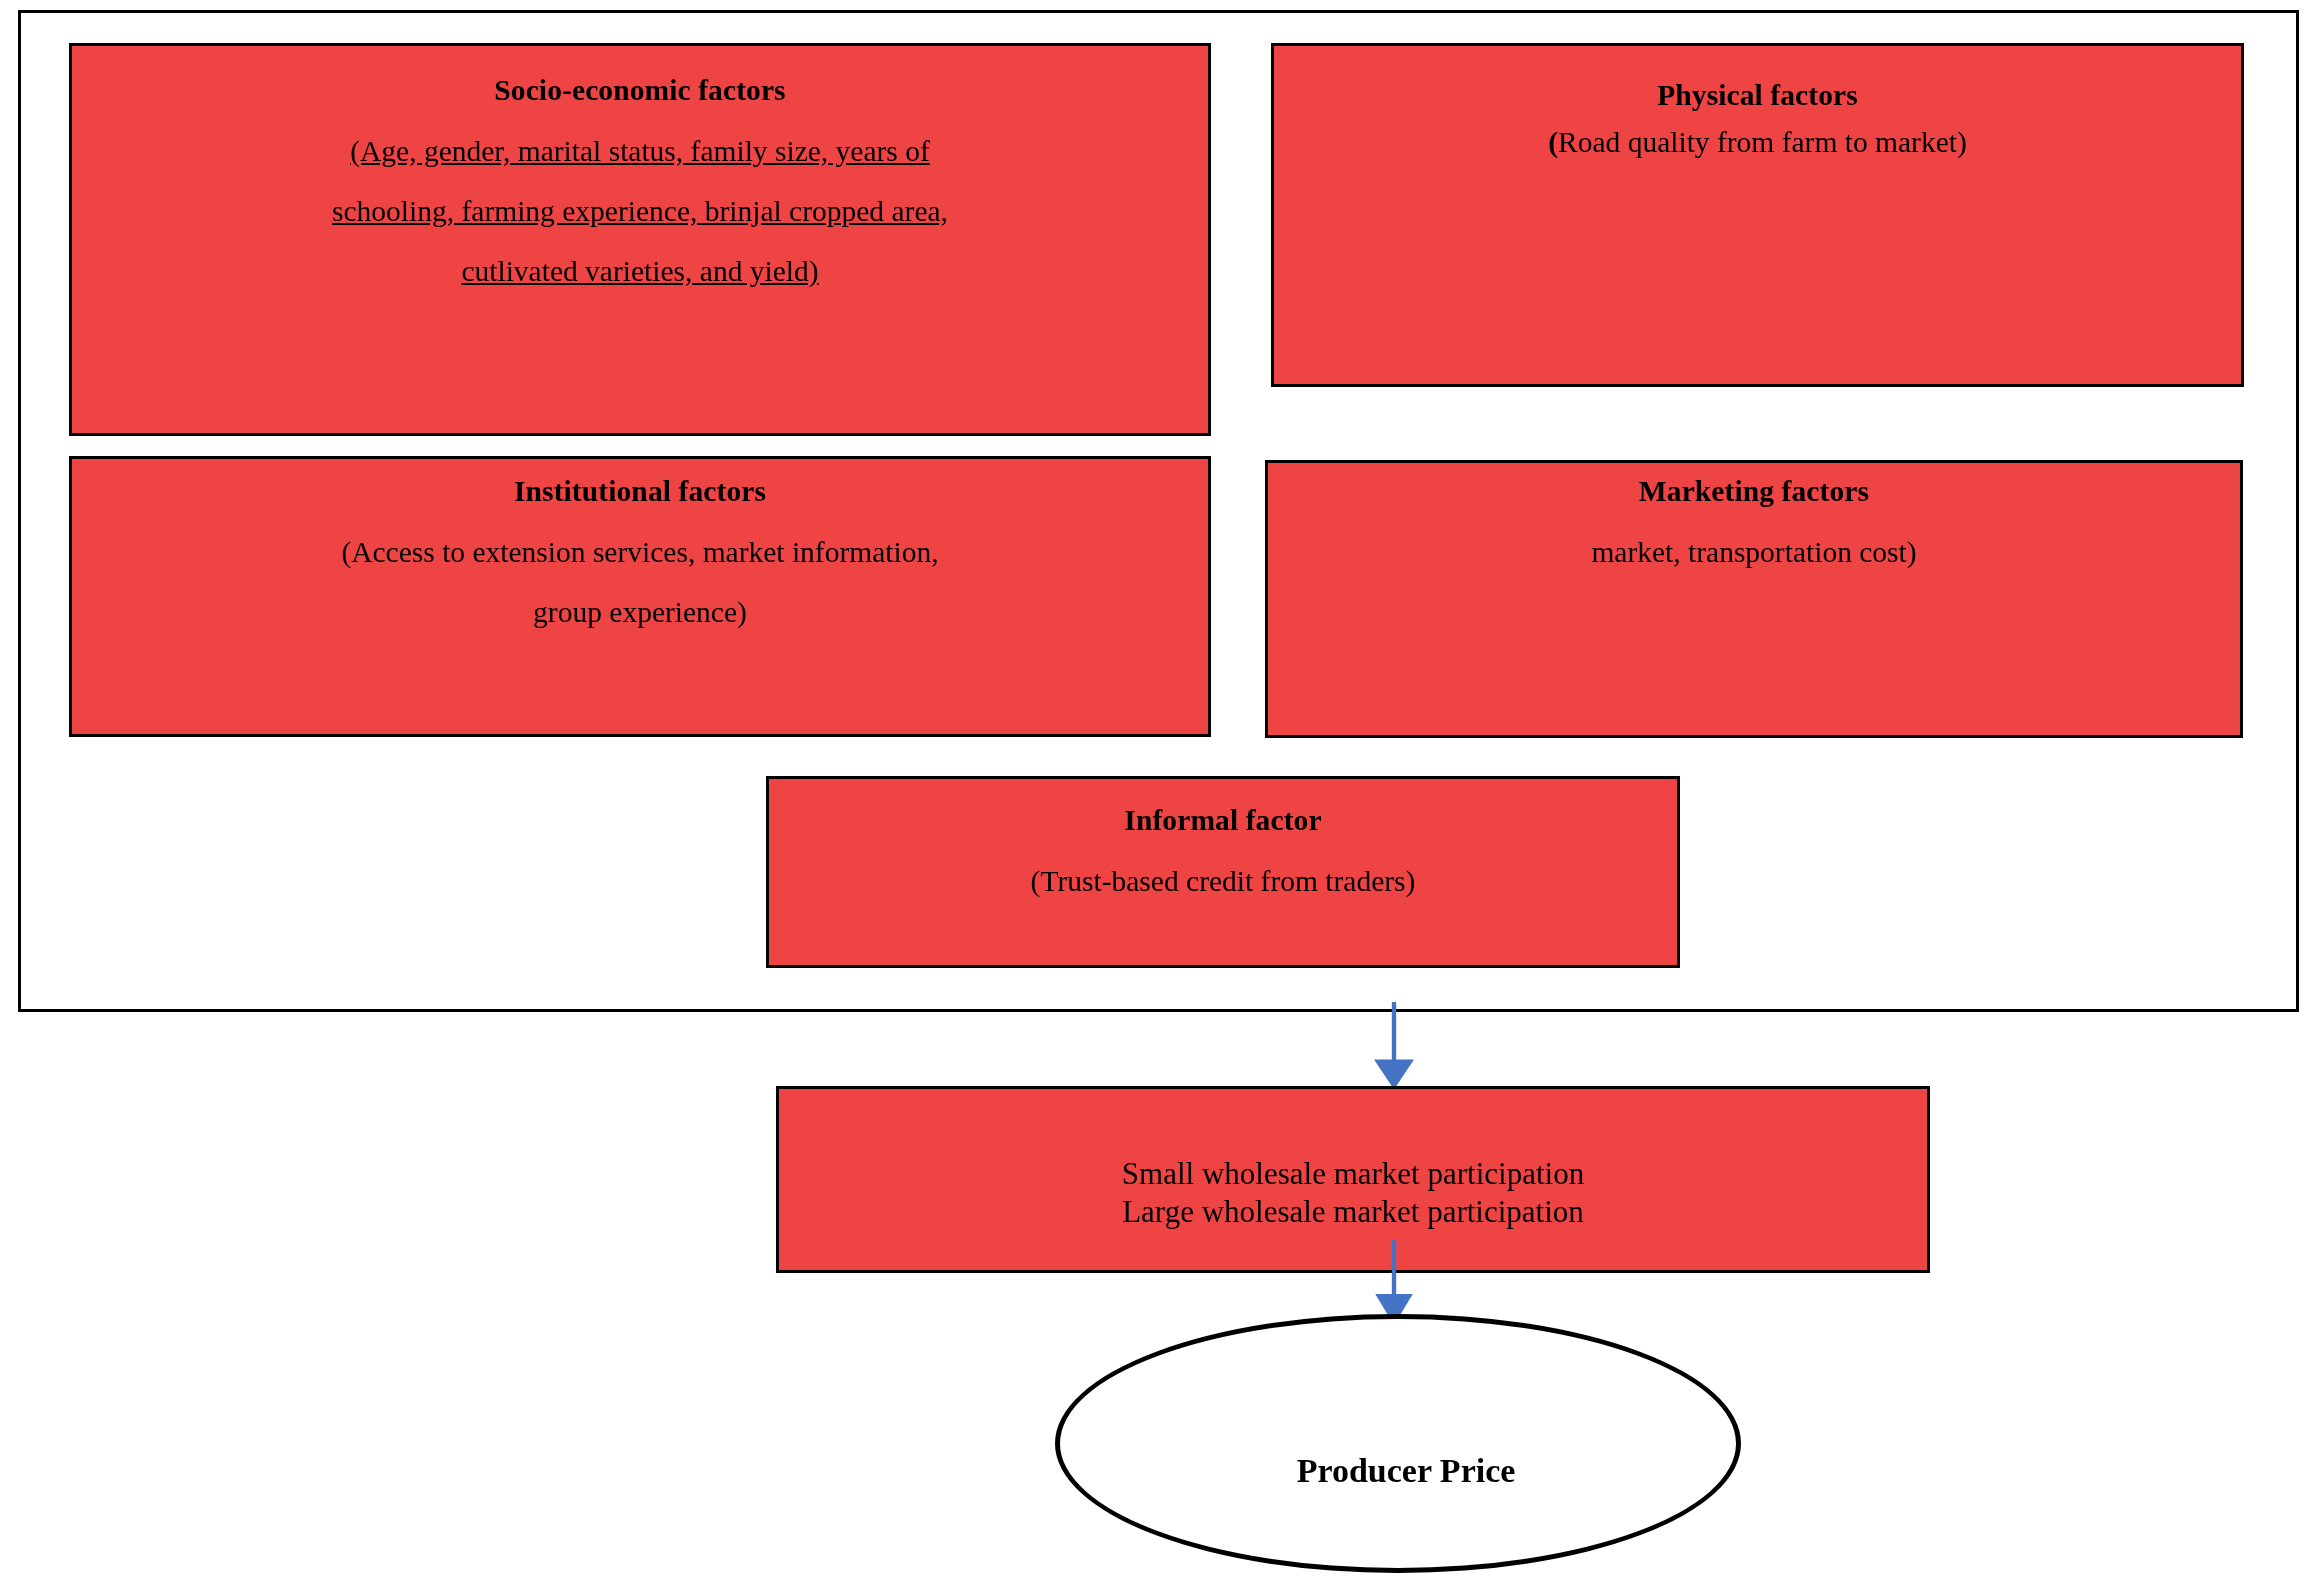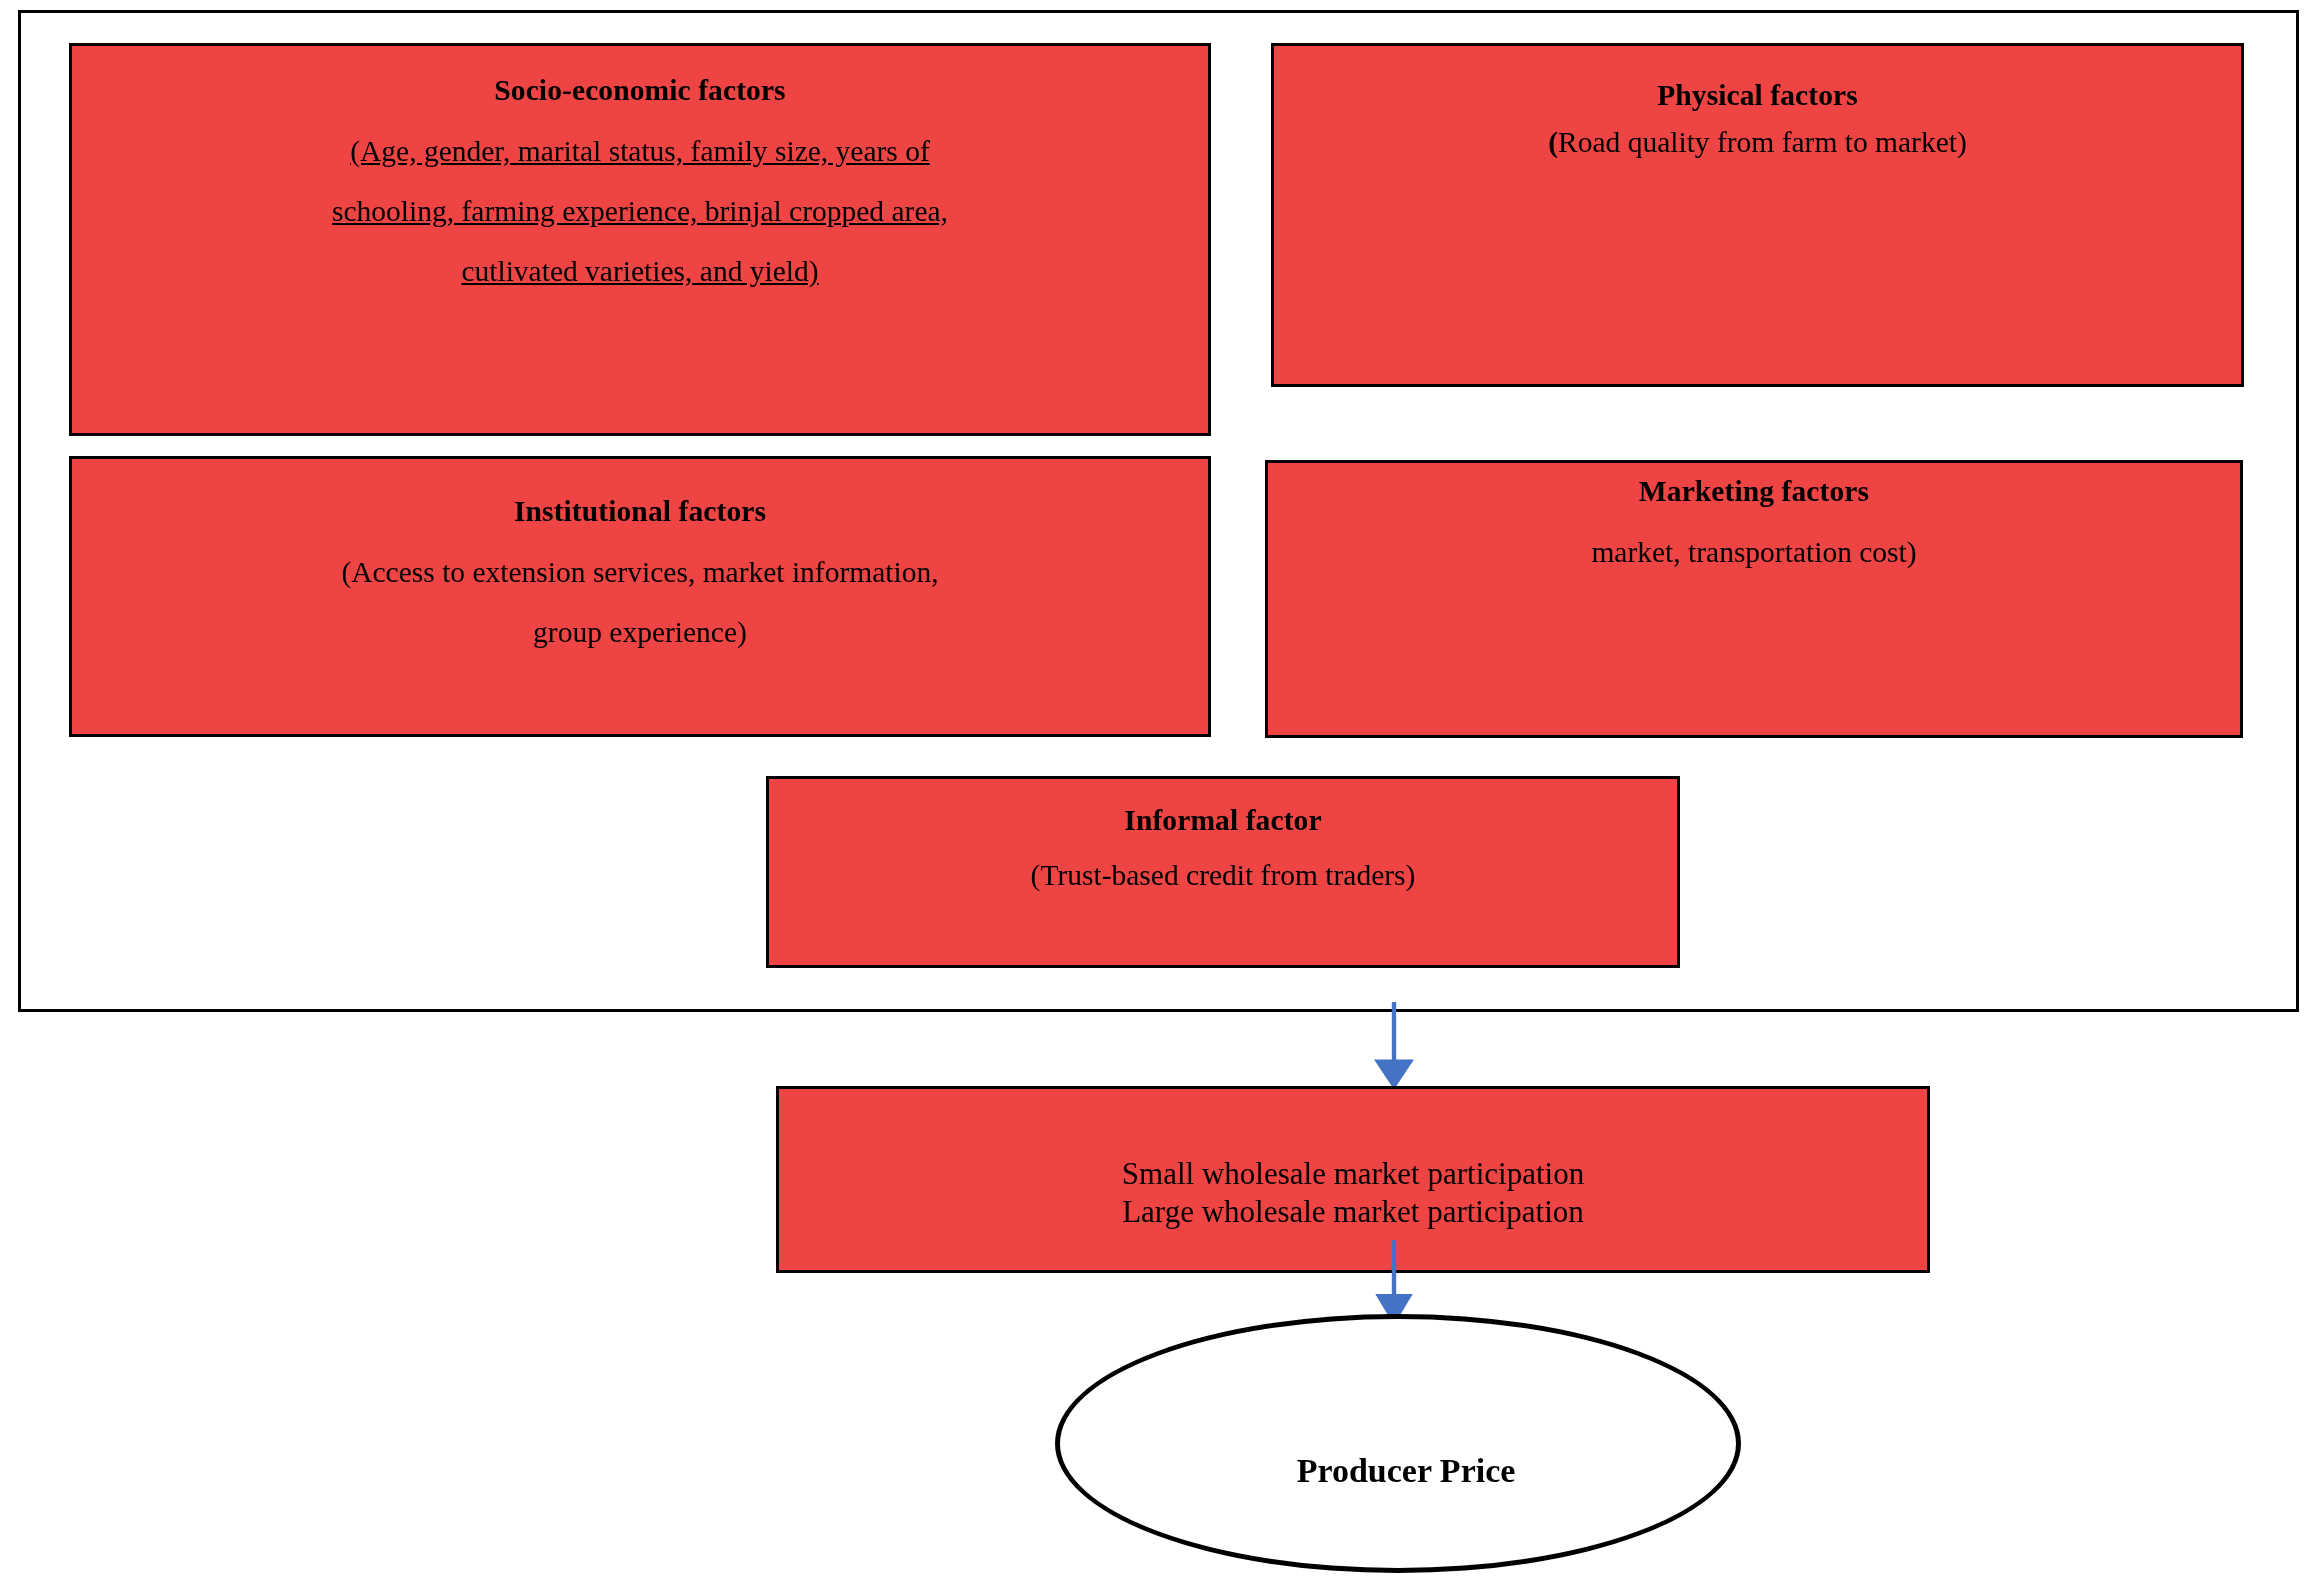--- a/index.html
+++ b/index.html
@@ -85,21 +85,21 @@
     height: 344px;
     padding-top: 33px;
   }
   #box-physical .hdr { margin-bottom: 14px; }
 
   #box-institutional {
     left: 69px;
     top: 456px;
     width: 1142px;
     height: 281px;
-    padding-top: 36px;
+    padding-top: 16px;
   }
   #box-institutional .hdr { margin-bottom: 28px; }
   #box-institutional .body-line { margin-bottom: 27px; }
 
   #box-marketing {
     left: 1265px;
     top: 460px;
     width: 978px;
     height: 278px;
     padding-top: 12px;
@@ -107,21 +107,21 @@
   #box-marketing .hdr { margin-bottom: 28px; }
   #box-marketing .body-line { margin-bottom: 27px; }
 
   #box-informal {
     left: 766px;
     top: 776px;
     width: 914px;
     height: 192px;
     padding-top: 25px;
   }
-  #box-informal .hdr { margin-bottom: 22px; }
+  #box-informal .hdr { margin-bottom: 28px; }
 
   #box-participation {
     left: 776px;
     top: 1086px;
     width: 1154px;
     height: 187px;
     padding-top: 66px;
   }
   #box-participation .part-line {
     font-size: 31px;

